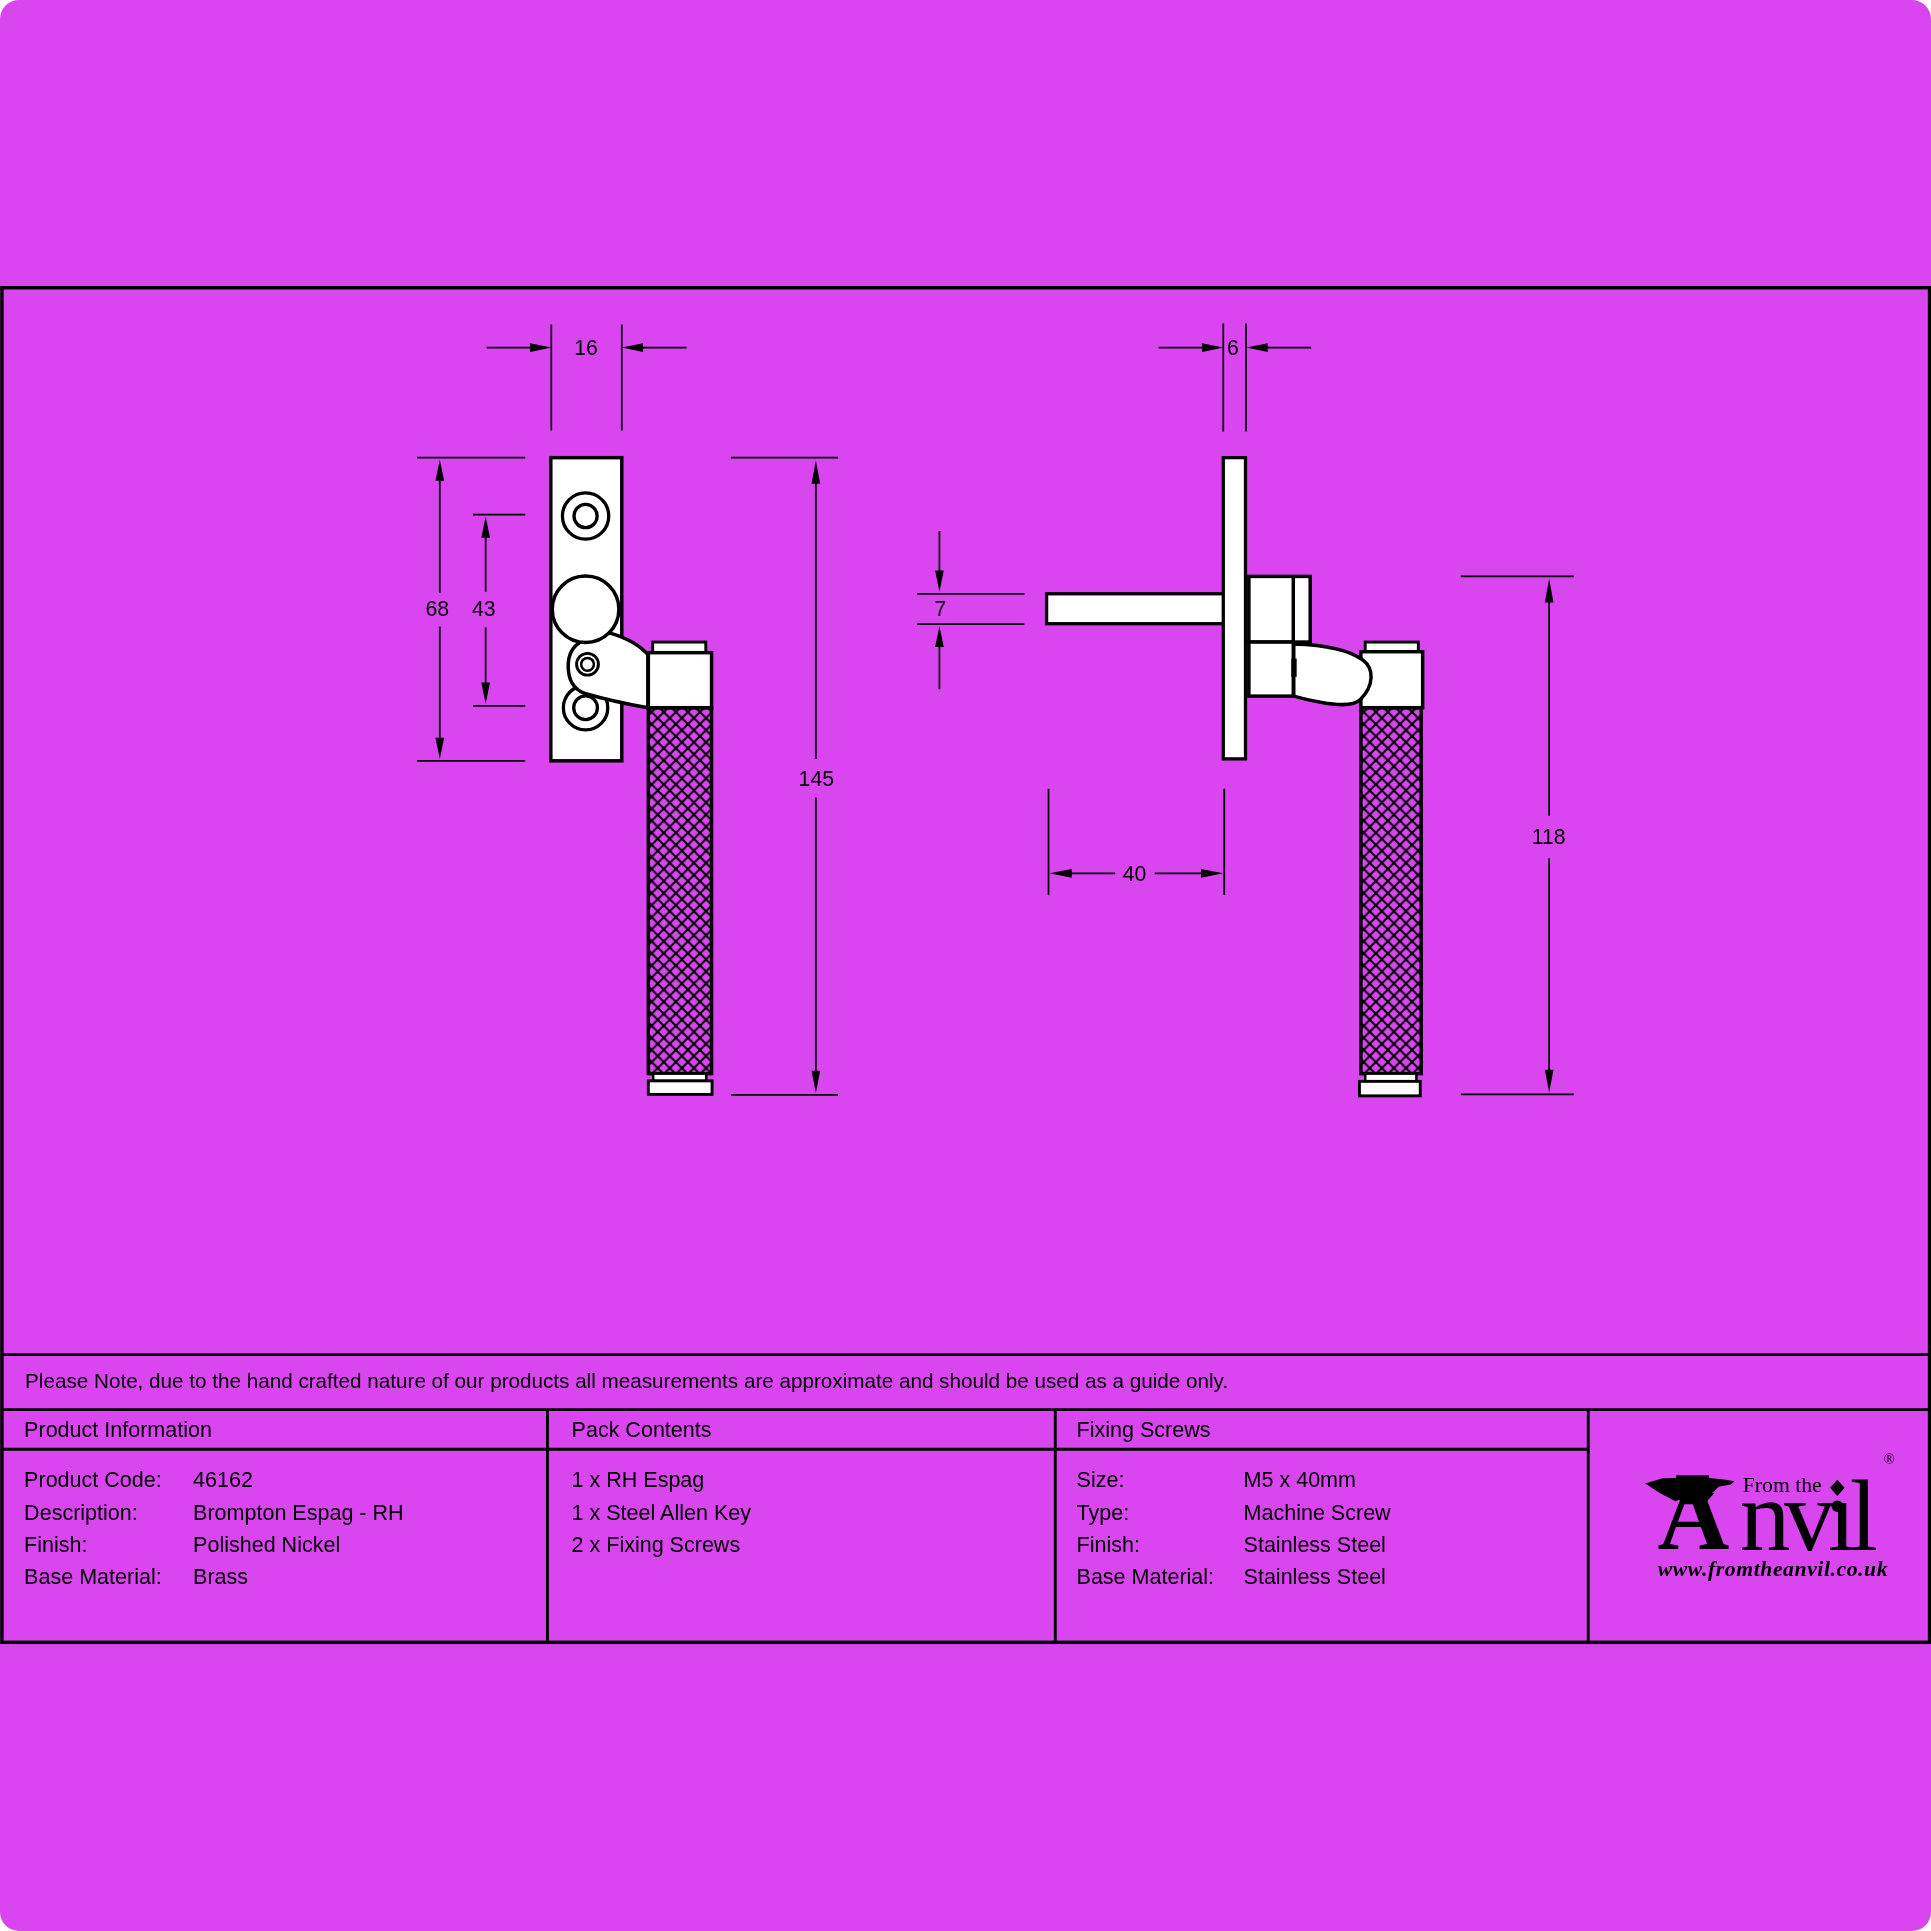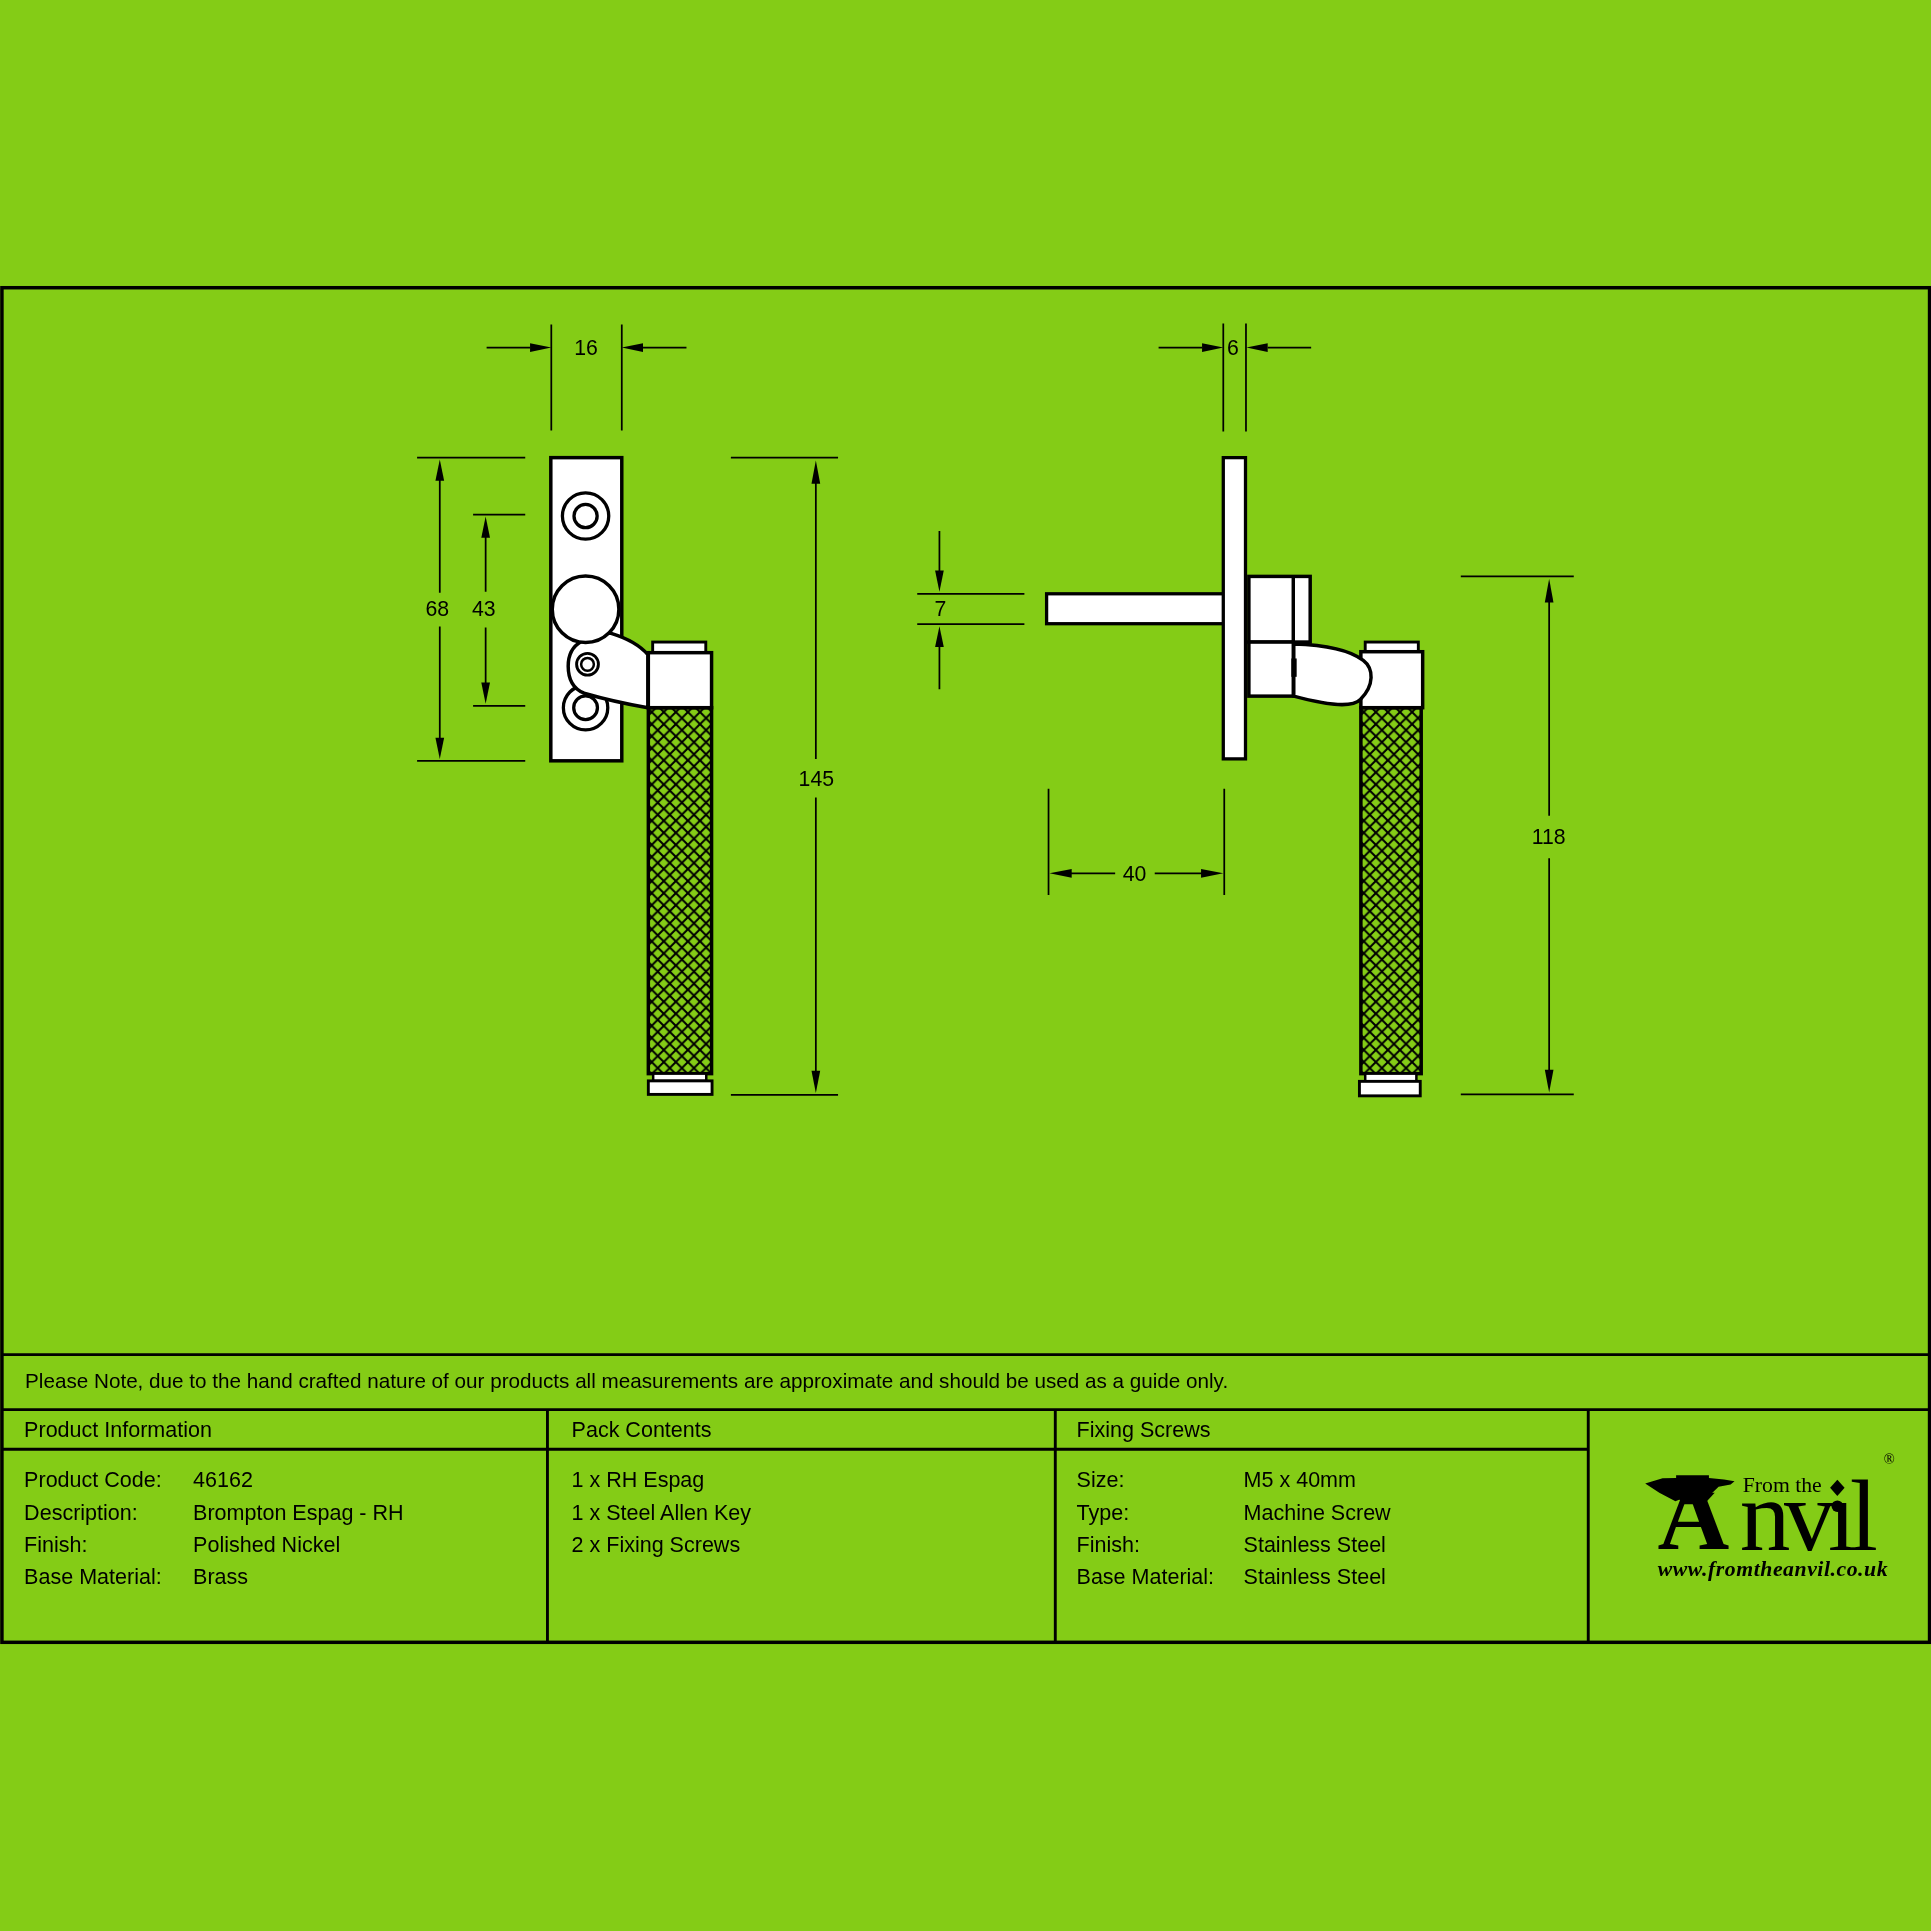--- a/index.html
+++ b/index.html
@@ -1,16 +1,16 @@
 <!DOCTYPE html>
 <html><head>
 <meta charset="utf-8">
 <style>
   html,body{margin:0;padding:0;background:#fff;}
-  .page{position:relative;width:1931px;height:1931px;background:#84cc16;}
+  .page{position:relative;width:1931px;height:1931px;background:#d946ef;border-radius:19px;}
   svg{position:absolute;top:0;left:0;}
   text{font-family:"Liberation Sans",sans-serif;fill:#000;}
   .ser{font-family:"Liberation Serif",serif;}
 </style>
 </head>
 <body>
 <div class="page">
 <svg width="1931" height="1931" viewBox="0 0 2000 2000">
 <defs>
 

